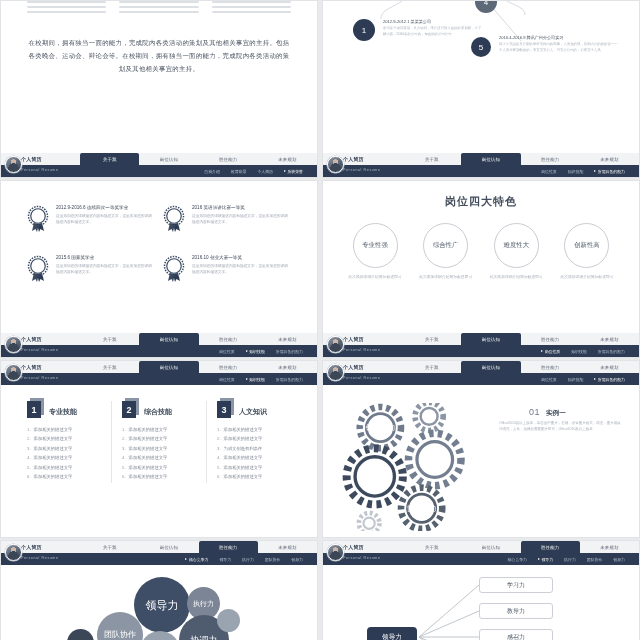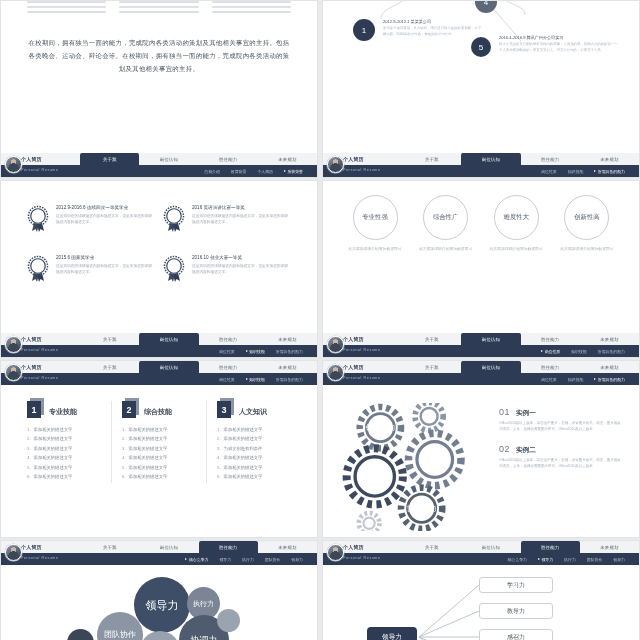--- a/index.html
+++ b/index.html
@@ -157,21 +157,21 @@
     list-style: none; font-size: 4.3px; color: #7b8490;
     margin-bottom: 4.4px; display: flex; gap: 3px;
   }
   .skill-list li .idx { color: #98a0ab; }
 
   
   .gear-wrap { position: absolute; left: 18px; top: 18px; width: 150px; height: 128px; }
   .gear-list { position: absolute; left: 176px; top: 22px; right: 16px; }
   .gear-item { margin-bottom: 11px; }
   .gear-item .hd { display: flex; align-items: baseline; gap: 6px; }
-  .gear-item .no { font-size: 9px; color: #6f7888; letter-spacing: .5px; }
+  .gear-item .no { font-size: 9px; color: #6f7888; letter-spacing: .5px; margin-left: 30px; }
   .gear-item .nm { font-size: 6.6px; color: #3f4a5a; font-weight: bold; }
   .gear-item .tx { font-size: 3.5px; color: #a7aeb9; line-height: 1.85; margin-top: 2px; }
 
   
   .bubbles { position: absolute; left: 0; right: 0; top: 6px; height: 108px; }
   .bubble {
     position: absolute; border-radius: 50%;
     display: flex; align-items: center; justify-content: center;
     color: #ffffff; text-align: center; line-height: 1.12;
   }
@@ -405,20 +405,21 @@
         </div>
         <div class="avatar"></div>
         <div class="brand-sub">Personal Resume</div>
       </div>
     </div>
   </div>
 
   <div class="slide">
     <div class="slide-body">
       <div class="stage">
+        <div class="slide-title">岗位四大特色</div>
         <div class="features">
           <div class="feature">
             <div class="circle">专业性强</div>
             <div class="f-desc">此次添加详细介绍简短叙述即可</div>
           </div>
           <div class="feature">
             <div class="circle">综合性广</div>
             <div class="f-desc">此次添加详细介绍简短叙述即可</div>
           </div>
           <div class="feature">
@@ -657,27 +658,20 @@
           </svg>
         </div>
         <div class="gear-list">
           <div class="gear-item">
             <div class="hd">
               <div class="no">01</div>
               <div class="nm">实例一</div>
             </div>
             <div class="tx">Office2010及以上版本，单击选中图片，右键，设置图片格式，填充，图片或纹理填充，文件，选择您需要图片即可，Office2010及以上版本</div>
           </div>
-          <div class="gear-item">
-            <div class="hd">
-              <div class="no">02</div>
-              <div class="nm">实例二</div>
-            </div>
-            <div class="tx">Office2010及以上版本，单击选中图片，右键，设置图片格式，填充，图片或纹理填充，文件，选择您需要图片即可，Office2010及以上版本</div>
-          </div>
         </div>
       </div>
     </div>
   </div>
 
   <div class="slide">
     <div class="slide-body">
       <div class="navbar">
         <div class="nav-tabs">
           <div class="nav-tab brand">个人简历</div>

